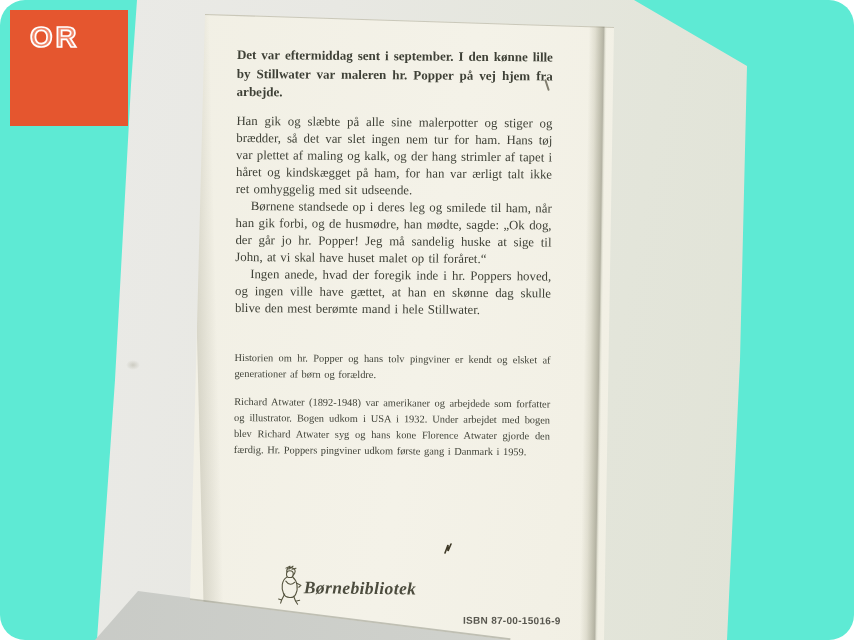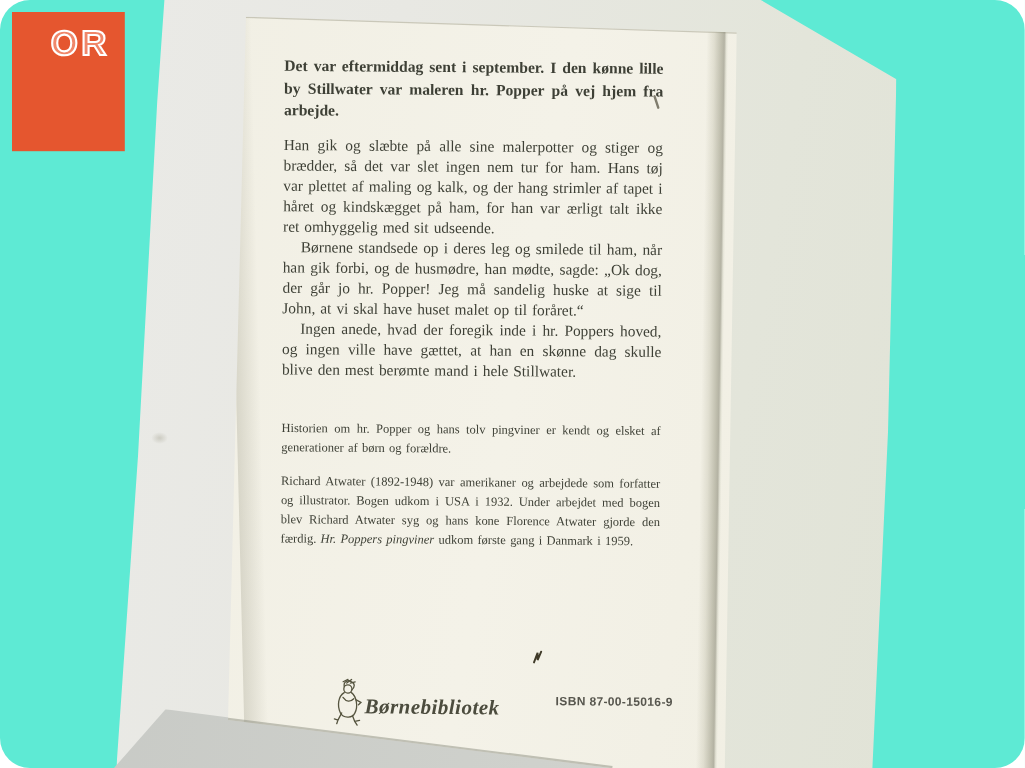--- a/index.html
+++ b/index.html
@@ -3,22 +3,22 @@
 <meta charset="utf-8">
 <style>
   html,body{margin:0;padding:0;background:#ffffff;}
   .stage{
     position:relative;width:854px;height:640px;overflow:hidden;background:#5eead4;
     font-family:"Liberation Serif","DejaVu Serif",serif;
     border-radius:25px;
   }
   
   .orderly-logo{
-    position:absolute;left:10px;top:10px;width:94px;height:116px;
-    background:#e5562f;box-sizing:border-box;padding:10px 0 0 20px;text-align:center;
+    position:absolute;left:10px;top:10px;width:118px;height:116px;
+    background:#e5562f;box-sizing:border-box;padding:10px 0 0 20px;
   }
   .orderly-logo .row{
     font-family:"Liberation Sans","DejaVu Sans",sans-serif;
     font-weight:800;font-size:29px;line-height:35px;letter-spacing:3px;
     color:#f0876a;-webkit-text-stroke:1.7px #ffffff;
   }
   
   .photo-backdrop{
     position:absolute;inset:0;
     clip-path:polygon(137px 0px,634px 0px,747px 66px,740px 360px,727px 640px,97px 640px,115px 380px,131px 85px);
@@ -54,31 +54,31 @@
   .text-block{
     position:absolute;left:237px;top:46px;width:316px;color:#3e4036;
     transform:rotate(.45deg);transform-origin:left top;
   }
   .text-block p{margin:0;text-align:justify;word-spacing:1px;}
   .intro{font-weight:bold;font-size:13px;line-height:18.6px;margin-bottom:11px !important;}
   .body-p{font-size:12.8px;line-height:17px;}
   .indent{text-indent:15px;}
   .blurb{font-size:10.4px;line-height:16.2px;margin-top:33px !important;}
   .author{font-size:10.4px;line-height:15.8px;margin-top:12px !important;}
-  .author .ital{font-style:italic;}
+  .author .ital{}
   
   .publisher-row{
     position:absolute;left:274px;top:565px;display:flex;align-items:flex-end;
     color:#4c4c3e;transform:rotate(.6deg);transform-origin:left top;
   }
   .publisher-row .pub-name{font-style:italic;font-weight:bold;font-size:17.5px;line-height:28px;letter-spacing:.4px;}
   .penguin{margin:0 1px -8px 3px;}
   
   .isbn{
-    position:absolute;left:463px;top:580px;
+    position:absolute;left:463px;top:615px;
     font-family:"Liberation Sans","DejaVu Sans",sans-serif;font-weight:bold;
     font-size:10px;letter-spacing:.3px;color:#57564e;transform:rotate(.4deg);
   }
   
   .speck{position:absolute;left:443px;top:541px;}
   .hair-mark{position:absolute;left:546px;top:79px;width:2px;height:12px;border-radius:2px;
     background:rgba(90,86,70,.75);transform:rotate(-18deg);}
 </style>
 </head>
 <body>

